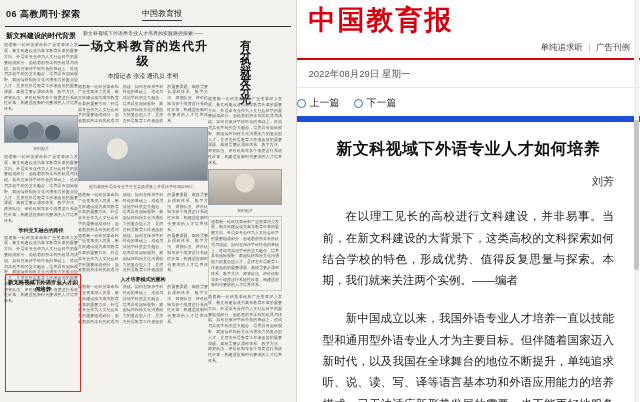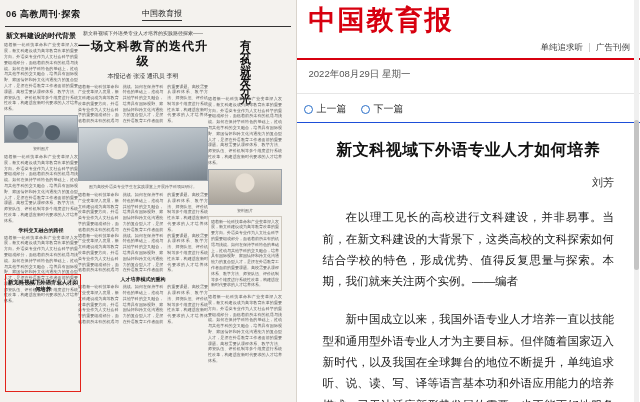--- a/index.html
+++ b/index.html
@@ -229,31 +229,31 @@
   }
   .top-links span { cursor: pointer; }
   .top-links .divider { color: #bbb; margin: 0 3px; }
 
   .red-divider {
     height: 2px;
     background: #d7000f;
     margin: 0 0 0 0;
   }
   .date-row {
-    padding: 8px 12px 12px 12px;
+    padding: 8px 12px 6px 12px;
     font-size: 9.5px;
     color: #555;
     border-bottom: 1px solid #e6e6e6;
   }
   .nav-row {
     display: flex;
     align-items: center;
     gap: 14px;
-    padding: 8px 12px 6px 7px;
-    border-bottom: 1px solid #1d4ed8;
+    padding: 8px 12px 6px 0;
+    border-bottom: 6px solid #1d4ed8;
   }
   .nav-btn {
     display: flex;
     align-items: center;
     gap: 4px;
     font-size: 10px;
     color: #333;
     cursor: pointer;
   }
   .dot-icon {

